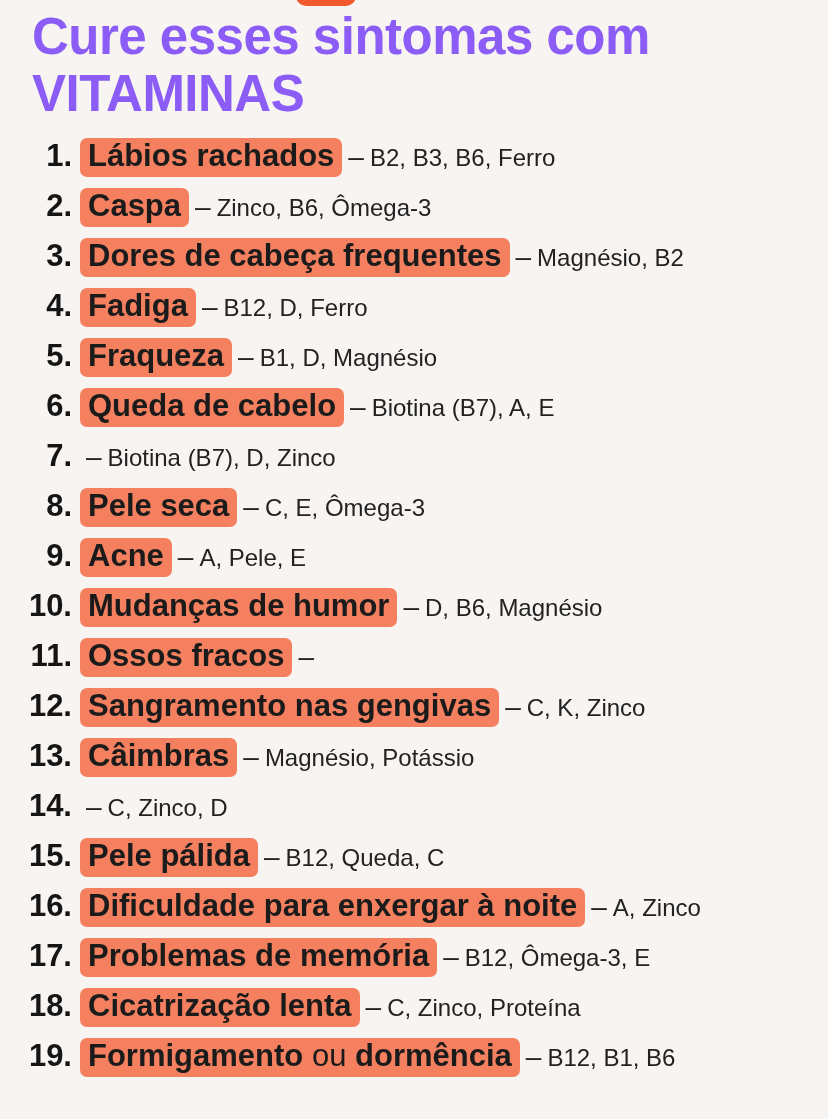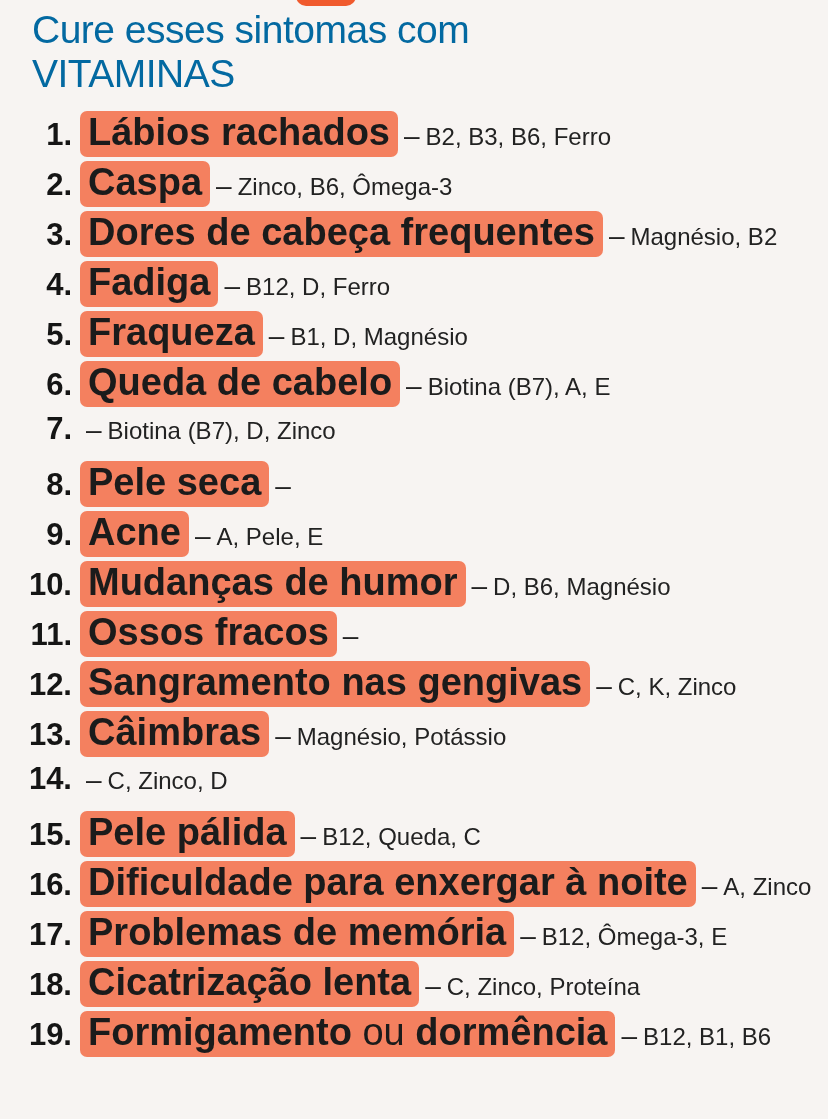--- a/index.html
+++ b/index.html
@@ -20,24 +20,24 @@
     background: #f7f4f2;
     box-sizing: border-box;
     padding: 0 14px;
   }
   .title-block {
     padding-top: 8px;
     padding-left: 18px;
     padding-right: 10px;
   }
   .title-line {
-    font-weight: normal;
-    font-size: 39px;
+    font-weight: bold;
+    font-size: 51px;
     line-height: 1.12;
-    color: #0369a1;
+    color: #8b5cf6;
     letter-spacing: -0.5px;
     white-space: nowrap;
   }
   .list {
     margin-top: 16px;
     padding-left: 6px;
   }
   .row {
     display: flex;
     align-items: baseline;
@@ -48,21 +48,21 @@
     font-weight: bold;
     font-size: 31px;
     color: #151515;
     min-width: 52px;
     text-align: right;
     padding-right: 8px;
     flex: 0 0 auto;
   }
   .sym {
     font-weight: bold;
-    font-size: 38px;
+    font-size: 31px;
     color: #1b1b1b;
     background: #f4805f;
     border-radius: 7px;
     padding: 2px 8px 4px 8px;
     display: inline-block;
     line-height: 1.05;
   }
   .sym .plain {
     font-weight: normal;
   }
@@ -135,20 +135,21 @@
       </div>
       <div class="row">
         <span class="num">7.</span>
         <span class="dash">–</span>
         <span class="vits">Biotina (B7), D, Zinco</span>
       </div>
       <div class="row">
         <span class="num">8.</span>
         <span class="sym">Pele seca</span>
         <span class="dash">–</span>
+        <span class="vits">C, E, Ômega-3</span>
       </div>
       <div class="row">
         <span class="num">9.</span>
         <span class="sym">Acne</span>
         <span class="dash">–</span>
         <span class="vits">A, Pele, E</span>
       </div>
       <div class="row">
         <span class="num">10.</span>
         <span class="sym">Mudanças de humor</span>

